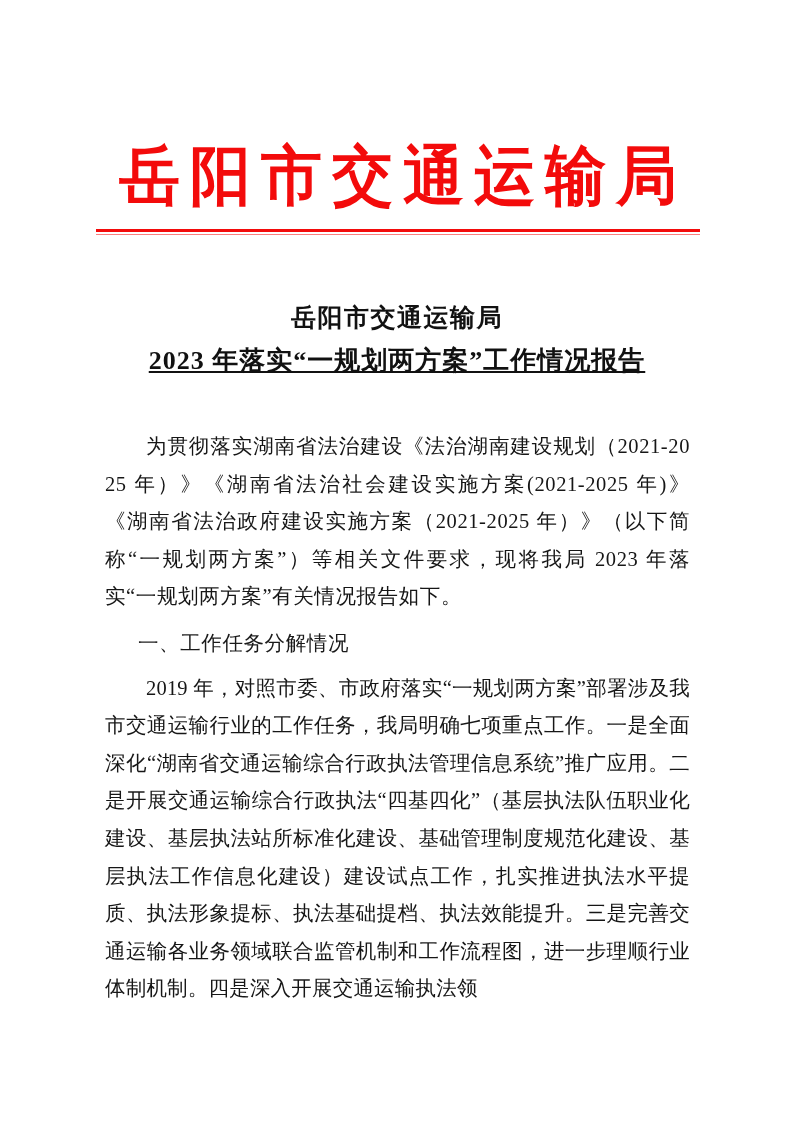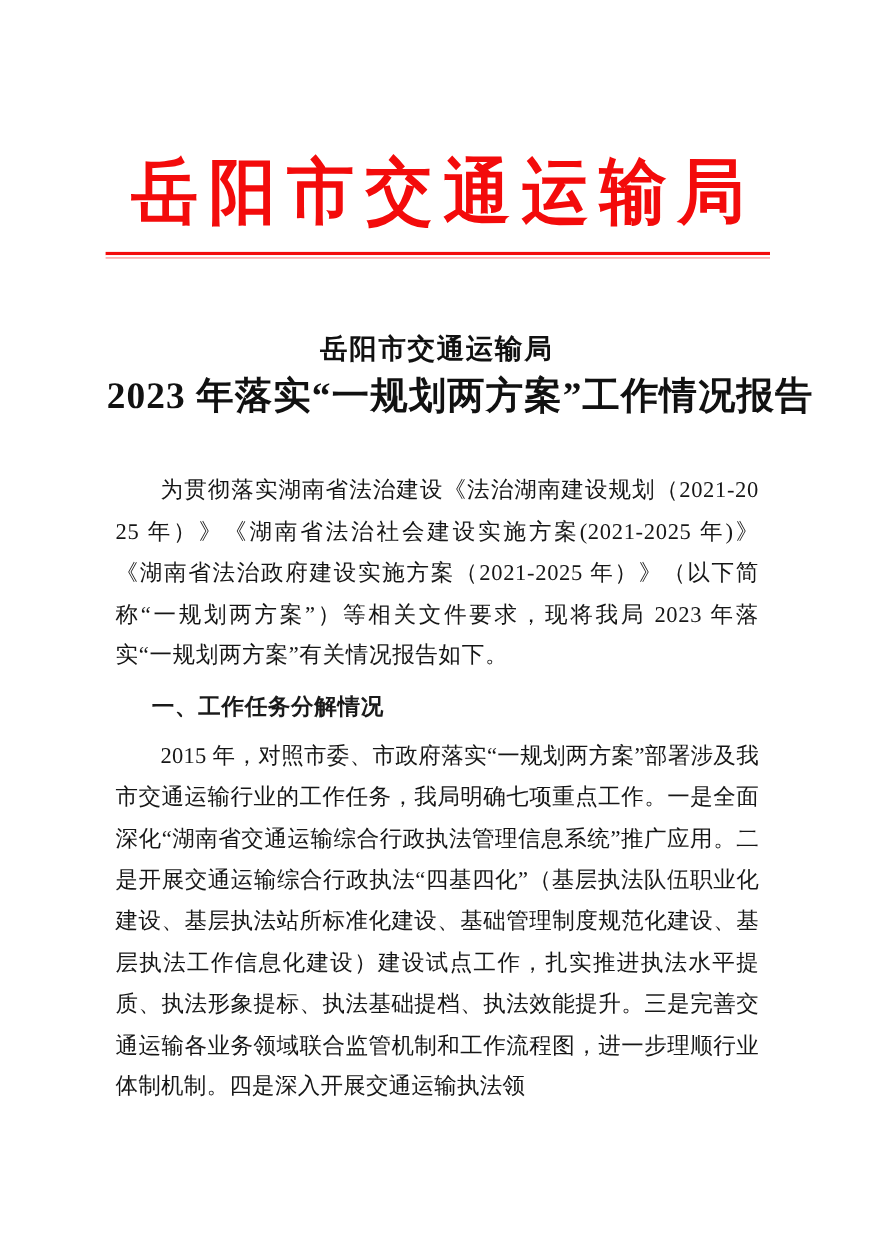--- a/index.html
+++ b/index.html
@@ -81,22 +81,23 @@
   .doc-title-line {
     font-family: "Liberation Serif", "DejaVu Serif", serif;
     font-weight: bold;
     font-size: 25px;
     line-height: 43px;
     letter-spacing: 1.5px;
     color: #111111;
     white-space: nowrap;
   }
   .doc-title-line.main {
-    font-size: 34px;
+    font-size: 26px;
     letter-spacing: 1px;
+    text-decoration: underline;
   }
 
   
   .body-block {
     position: absolute;
     top: 420px;
     left: 97px;
     width: 601px;
   }
   p.para {
@@ -110,21 +111,21 @@
     text-indent: 41px;
     color: #161616;
     word-break: break-all;
   }
   p.para.tight {
     letter-spacing: 0.2px;
   }
   h2.section-heading {
     margin: 0;
     font-family: "Liberation Sans", "DejaVu Sans", sans-serif;
-    font-weight: bold;
+    font-weight: normal;
     font-size: 20.5px;
     line-height: 37.6px;
     letter-spacing: 0.6px;
     text-indent: 41px;
     color: #1a1a1a;
   }
 </style>
 </head>
 <body>
 
@@ -141,16 +142,16 @@
   </div>
 
   <div class="doc-title">
     <div class="doc-title-line">岳阳市交通运输局</div>
     <div class="doc-title-line main">2023 年落实“一规划两方案”工作情况报告</div>
   </div>
 
   <div class="body-block">
     <p class="para">为贯彻落实湖南省法治建设《法治湖南建设规划（2021-2025 年）》《湖南省法治社会建设实施方案(2021-2025 年)》《湖南省法治政府建设实施方案（2021-2025 年）》（以下简称“一规划两方案”）等相关文件要求，现将我局 2023 年落实“一规划两方案”有关情况报告如下。</p>
     <h2 class="section-heading">一、工作任务分解情况</h2>
-    <p class="para tight">2015 年，对照市委、市政府落实“一规划两方案”部署涉及我市交通运输行业的工作任务，我局明确七项重点工作。一是全面深化“湖南省交通运输综合行政执法管理信息系统”推广应用。二是开展交通运输综合行政执法“四基四化”（基层执法队伍职业化建设、基层执法站所标准化建设、基础管理制度规范化建设、基层执法工作信息化建设）建设试点工作，扎实推进执法水平提质、执法形象提标、执法基础提档、执法效能提升。三是完善交通运输各业务领域联合监管机制和工作流程图，进一步理顺行业体制机制。四是深入开展交通运输执法领</p>
+    <p class="para tight">2019 年，对照市委、市政府落实“一规划两方案”部署涉及我市交通运输行业的工作任务，我局明确七项重点工作。一是全面深化“湖南省交通运输综合行政执法管理信息系统”推广应用。二是开展交通运输综合行政执法“四基四化”（基层执法队伍职业化建设、基层执法站所标准化建设、基础管理制度规范化建设、基层执法工作信息化建设）建设试点工作，扎实推进执法水平提质、执法形象提标、执法基础提档、执法效能提升。三是完善交通运输各业务领域联合监管机制和工作流程图，进一步理顺行业体制机制。四是深入开展交通运输执法领</p>
   </div>
 
 </div>
 
 </body></html>

